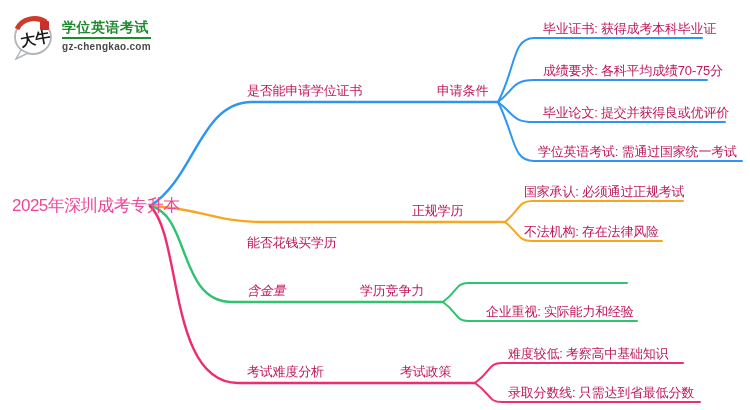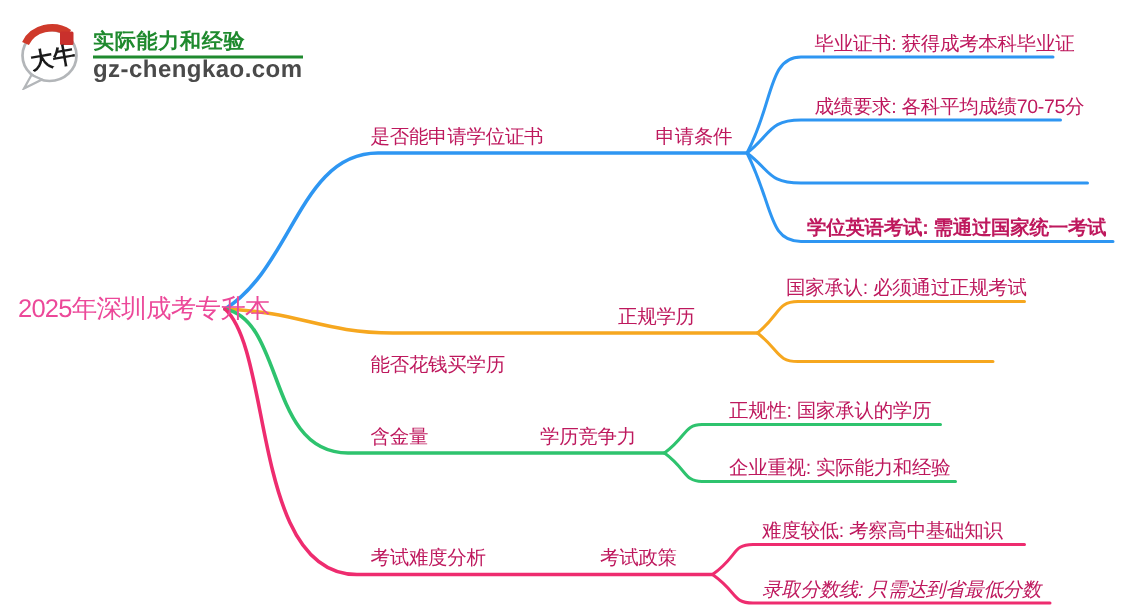--- a/index.html
+++ b/index.html
@@ -13,21 +13,21 @@
     white-space:nowrap;letter-spacing:-0.2px;
   }
   .root-label{
     position:absolute;left:12px;top:196px;color:#ec4899;font-size:17px;
     line-height:20px;white-space:nowrap;letter-spacing:-0.5px;
   }
   .logo{position:absolute;left:10px;top:12px;display:flex;align-items:center;gap:6px;}
   .logo-text{display:flex;flex-direction:column;}
   .logo-title{color:#1f8a2e;font-weight:bold;font-size:14px;line-height:16px;letter-spacing:0.5px;}
   .logo-divider{height:2px;background:#1f8a2e;margin:2px 0 1px 0;width:100%;}
-  .logo-domain{color:#4a4a4a;font-weight:bold;font-size:16px;line-height:14px;letter-spacing:0.3px;}
+  .logo-domain{color:#4a4a4a;font-weight:bold;font-size:10px;line-height:14px;letter-spacing:0.3px;}
 </style>
 </head>
 <body>
 
 <div class="canvas">
 
   <svg class="connectors" width="750" height="410" viewBox="0 0 750 410">
     <g fill="none" stroke-linecap="round">
 
       <path d="M150,206 C195,178 200,102 252,102 L498,102" stroke="#2e96f2" stroke-width="2.4"></path>
@@ -52,41 +52,42 @@
 
   <div class="logo">
     <svg width="46" height="48" viewBox="0 0 46 48">
       <ellipse cx="23" cy="25" rx="18" ry="17" fill="#ffffff" stroke="#b3b6b9" stroke-width="1.8"></ellipse>
       <path d="M11,38 L6,47 L18,41 Z" fill="#ffffff" stroke="#b3b6b9" stroke-width="1.5"></path>
       <path d="M7,17 A19,17 0 0 1 36,10" stroke="#cf3a2b" stroke-width="5" fill="none"></path>
       <rect x="30" y="9" width="9" height="9" rx="1" fill="#c9302c"></rect>
       <text x="10" y="32" font-size="15" font-weight="bold" fill="#1a1a1a" transform="rotate(-10 23 25)">大牛</text>
     </svg>
     <div class="logo-text">
-      <span class="logo-title">实际能力和经验</span>
+      <span class="logo-title">学位英语考试</span>
       <span class="logo-divider"></span>
       <span class="logo-domain">gz-chengkao.com</span>
     </div>
   </div>
 
   <div class="root-label">2025年深圳成考专升本</div>
 
   <div class="lbl" style="left:247px;top:83px;">是否能申请学位证书</div>
   <div class="lbl" style="left:437px;top:83px;">申请条件</div>
   <div class="lbl" style="left:543px;top:21px;">毕业证书: 获得成考本科毕业证</div>
   <div class="lbl" style="left:543px;top:63px;">成绩要求: 各科平均成绩70-75分</div>
-  <div class="lbl" style="left:538px;top:144px;font-weight:bold;">学位英语考试: 需通过国家统一考试</div>
+  <div class="lbl" style="left:543px;top:105px;">毕业论文: 提交并获得良或优评价</div>
+  <div class="lbl" style="left:538px;top:144px;">学位英语考试: 需通过国家统一考试</div>
 
   <div class="lbl" style="left:247px;top:203px;margin-top:32px;">能否花钱买学历</div>
   <div class="lbl" style="left:412px;top:203px;">正规学历</div>
   <div class="lbl" style="left:524px;top:184px;">国家承认: 必须通过正规考试</div>
+  <div class="lbl" style="left:524px;top:224px;">不法机构: 存在法律风险</div>
 
-  <div class="lbl" style="left:247px;top:283px;">含金量</div>
+  <div class="lbl" style="left:247px;top:283px;font-style:italic;">含金量</div>
   <div class="lbl" style="left:360px;top:283px;font-family:Liberation Serif, serif;">学历竞争力</div>
-  <div class="lbl" style="left:486px;top:266px;">正规性: 国家承认的学历</div>
   <div class="lbl" style="left:486px;top:304px;">企业重视: 实际能力和经验</div>
 
   <div class="lbl" style="left:247px;top:364px;">考试难度分析</div>
   <div class="lbl" style="left:400px;top:364px;">考试政策</div>
   <div class="lbl" style="left:508px;top:346px;">难度较低: 考察高中基础知识</div>
-  <div class="lbl" style="left:508px;top:385px;font-style:italic;">录取分数线: 只需达到省最低分数</div>
+  <div class="lbl" style="left:508px;top:385px;">录取分数线: 只需达到省最低分数</div>
 
 </div>
 
 </body></html>

